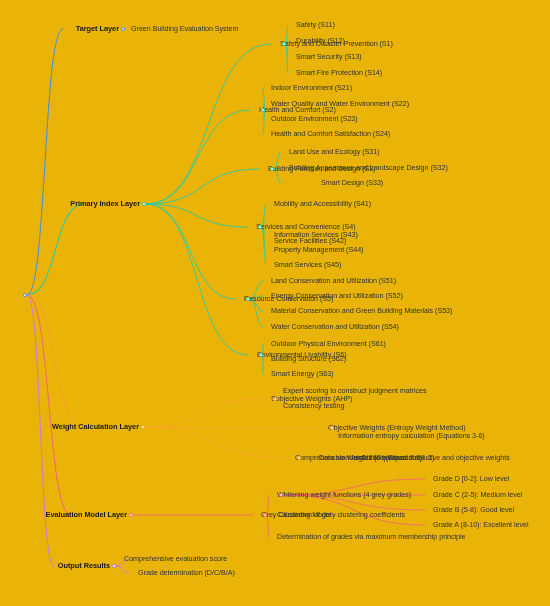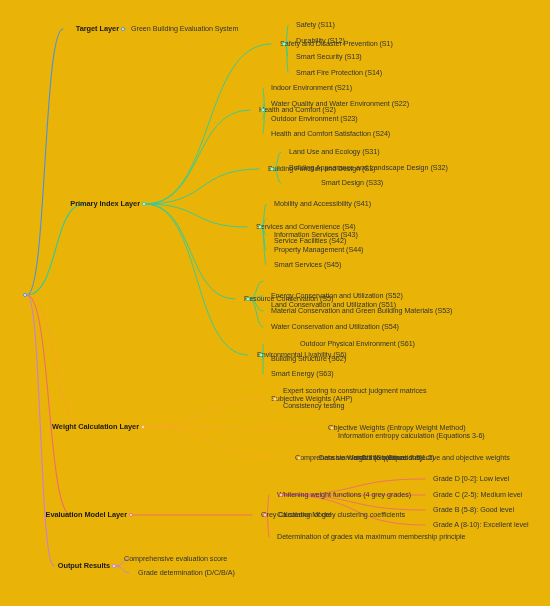--- a/index.html
+++ b/index.html
@@ -133,27 +133,27 @@
       <div class="node" style="left: 289px; top: 183px; margin-left: 32px;">Smart Design (S33)</div>
       <div class="node" style="left: 256px; top: 227px;">Services and Convenience (S4)</div>
       <div class="dot" style="left: 260px; top: 227px; border-color: rgb(46, 204, 155);"></div>
       <div class="node" style="left: 274px; top: 204px;">Mobility and Accessibility (S41)</div>
       <div class="node" style="left: 274px; top: 219px; margin-top: 22px;">Service Facilities (S42)</div>
       <div class="node" style="left: 274px; top: 235px;">Information Services (S43)</div>
       <div class="node" style="left: 274px; top: 250px;">Property Management (S44)</div>
       <div class="node" style="left: 274px; top: 265px;">Smart Services (S45)</div>
       <div class="node" style="left: 244px; top: 299px;">Resource Conservation (S5)</div>
       <div class="dot" style="left: 248px; top: 299px; border-color: rgb(46, 204, 155);"></div>
-      <div class="node" style="left: 271px; top: 281px; margin-top: 24px;">Land Conservation and Utilization (S51)</div>
+      <div class="node" style="left: 271px; top: 281px;">Land Conservation and Utilization (S51)</div>
       <div class="node" style="left: 271px; top: 296px;">Energy Conservation and Utilization (S52)</div>
       <div class="node" style="left: 271px; top: 311px;">Material Conservation and Green Building Materials (S53)</div>
       <div class="node" style="left: 271px; top: 327px;">Water Conservation and Utilization (S54)</div>
       <div class="node" style="left: 257px; top: 355px;">Environmental Livability (S6)</div>
       <div class="dot" style="left: 261px; top: 355px; border-color: rgb(46, 204, 155);"></div>
-      <div class="node" style="left: 271px; top: 344px; margin-left: 29px;">Outdoor Physical Environment (S61)</div>
+      <div class="node" style="left: 271px; top: 344px;">Outdoor Physical Environment (S61)</div>
       <div class="node" style="left: 271px; top: 359px;">Building Structure (S62)</div>
       <div class="node" style="left: 271px; top: 374px;">Smart Energy (S63)</div>
       <div class="node lvl1" style="right: 411px; top: 427px;">Weight Calculation Layer</div>
       <div class="dot" style="left: 143px; top: 427px; border-color: rgb(245, 166, 35);"></div>
       <div class="node" style="left: 271px; top: 399px;">Subjective Weights (AHP)</div>
       <div class="dot" style="left: 275px; top: 399px; border-color: rgb(245, 166, 35);"></div>
       <div class="node" style="left: 283px; top: 391px;">Expert scoring to construct judgment matrices</div>
       <div class="node" style="left: 283px; top: 406px;">Consistency testing</div>
       <div class="node" style="left: 328px; top: 428px;">Objective Weights (Entropy Weight Method)</div>
       <div class="dot" style="left: 332px; top: 428px; border-color: rgb(245, 166, 35);"></div>

